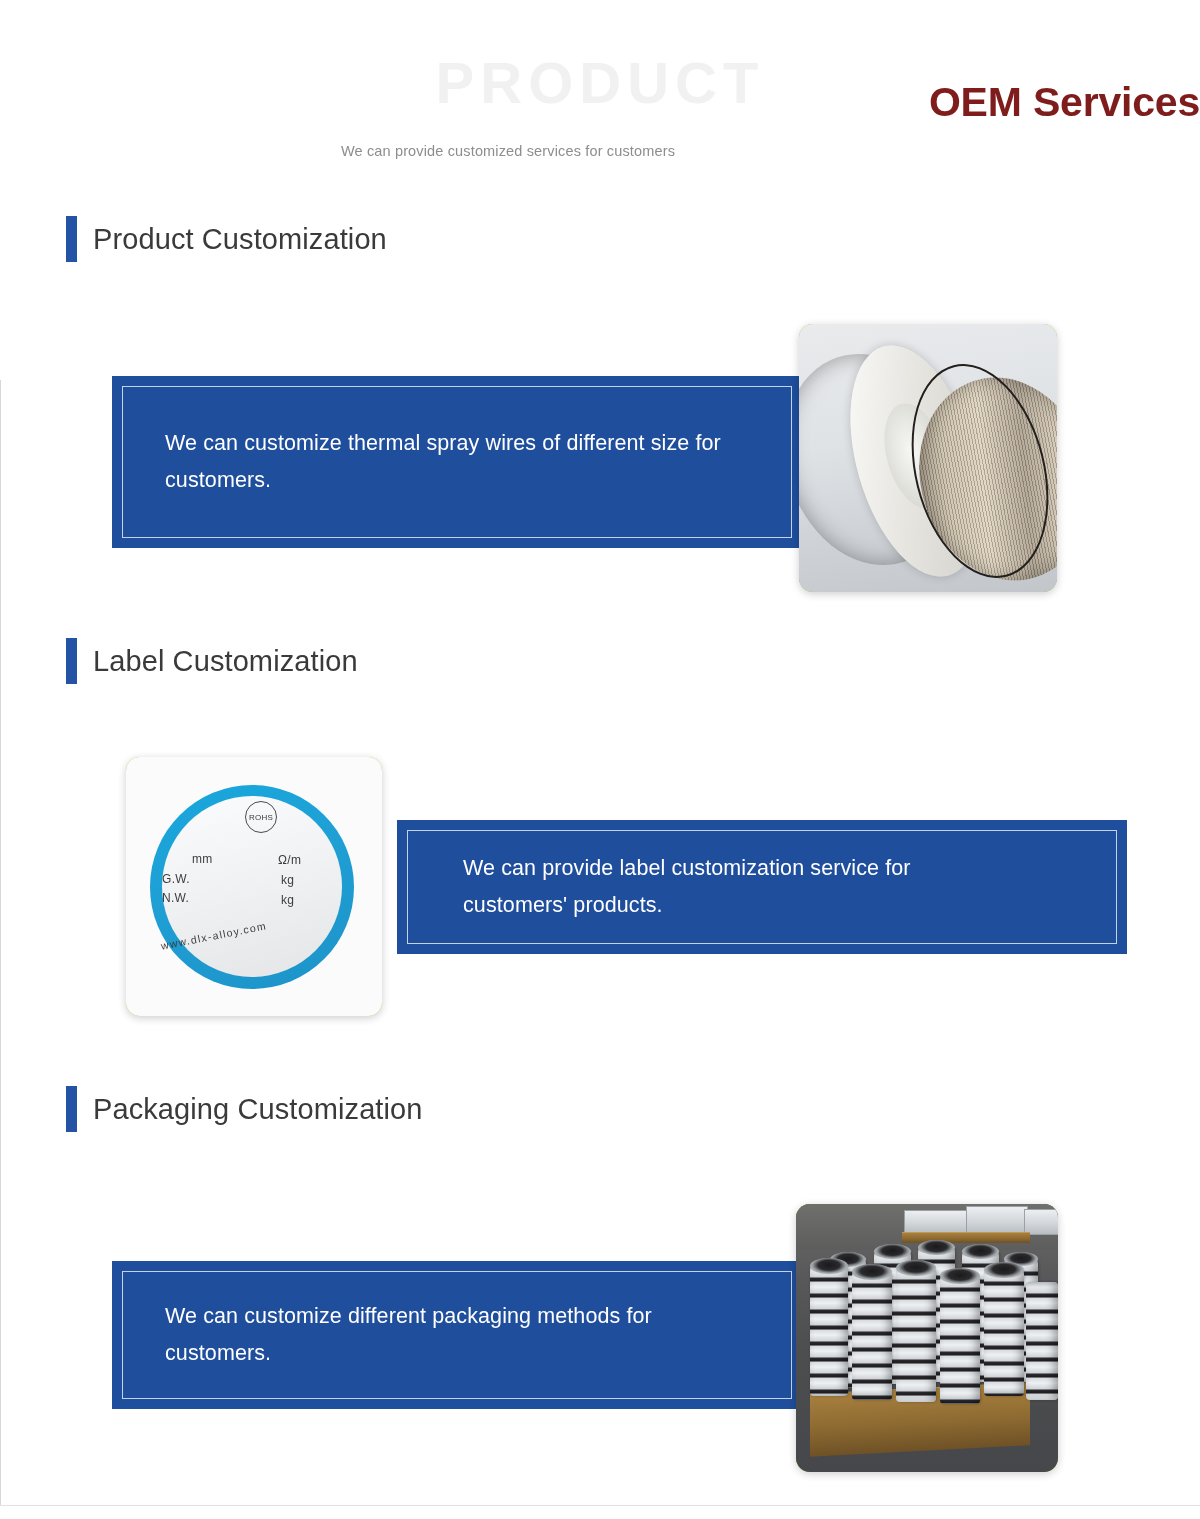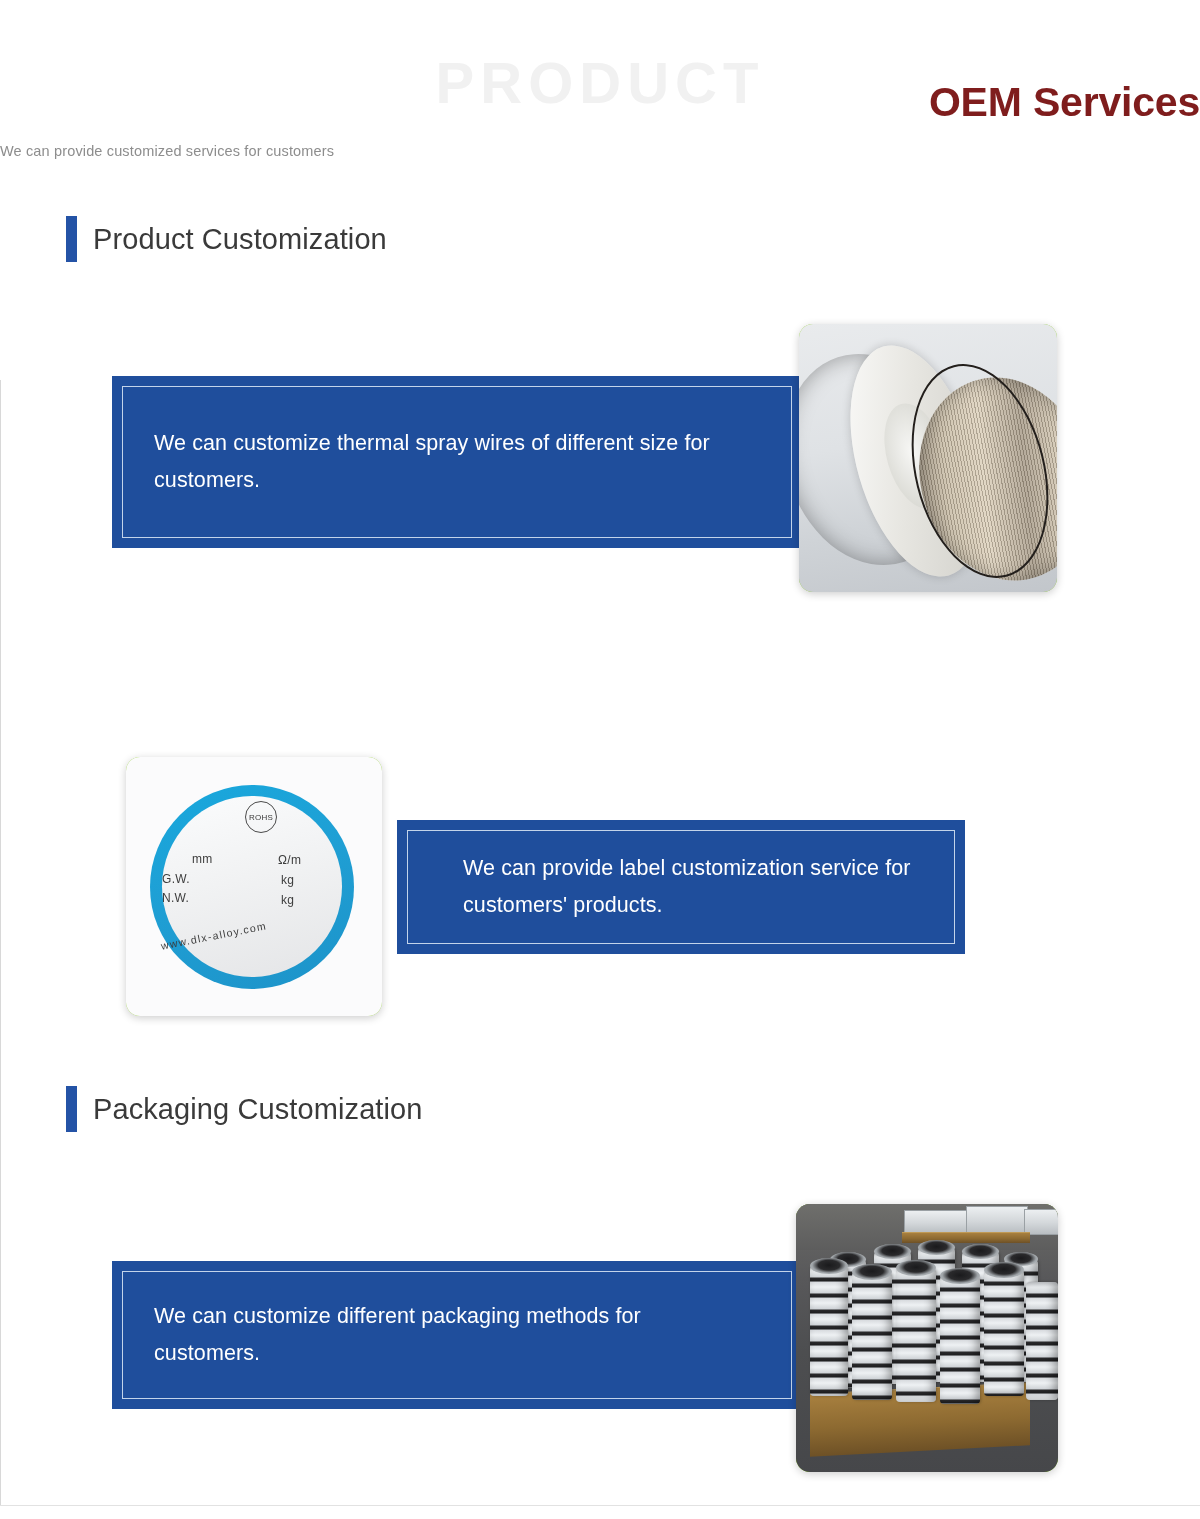--- a/index.html
+++ b/index.html
@@ -72,21 +72,21 @@
     font-weight: 700;
     color: #7f1d1d;
     line-height: 1.15;
     letter-spacing: -0.2px;
   }
   .page-subtitle {
     position: absolute;
     left: 0;
     top: 143px;
     width: 1016px;
-    text-align: left;
+    text-align: center;
     font-size: 14.5px;
     font-weight: 400;
     color: #8d8d8d;
     letter-spacing: 0.15px;
   }
 
   
   .section-heading {
     position: absolute;
     height: 48px;
@@ -115,21 +115,21 @@
     box-sizing: border-box;
     padding: 10px;
   }
   .blue-block-inner {
     width: 100%;
     height: 100%;
     box-sizing: border-box;
     border: 1.5px solid #c3d4ea;
     display: flex;
     align-items: center;
-    padding-left: 31px;
+    padding-left: 42px;
     padding-right: 26px;
   }
   .blue-text {
     color: #ffffff;
     font-size: 21.5px;
     font-weight: 400;
     line-height: 1.72;
     letter-spacing: 0.1px;
   }
 
@@ -352,39 +352,43 @@
     <div class="photo-inner">
       <div class="spool-bg"></div>
       <div class="spool spool-a"></div>
       <div class="spool-a-rim"></div>
       <div class="spool-a-hub"></div>
       <div class="spool-b"></div>
       <div class="spool-wire-loop"></div>
     </div>
   </div>
 
+  <div class="section-heading" style="left:66px; top:637px;">
+    <div class="heading-bar"></div>
+    <div class="heading-text">Label Customization</div>
+  </div>
 
   <div class="photo-card" style="left:126px; top:757px; width:256px; height:259px;">
     <div class="photo-inner">
       <div class="label-bg"></div>
       <div class="label-disc-outer">
         <div class="label-disc-inner"></div>
       </div>
       <div class="label-rohs">ROHS</div>
       <div class="label-field lf-mm">mm</div>
       <div class="label-field lf-gw">G.W.</div>
       <div class="label-field lf-nw">N.W.</div>
       <div class="label-field lf-ohm">Ω/m</div>
       <div class="label-field lf-kg1">kg</div>
       <div class="label-field lf-kg2">kg</div>
       <div class="label-url">www.dlx-alloy.com</div>
     </div>
   </div>
 
-  <div class="blue-block" style="left:397px; top:820px; width:568px; height:134px;">
+  <div class="blue-block" style="left:397px; top:820px; width:730px; height:134px;">
     <div class="blue-block-inner" style="padding-left:55px;">
       <div class="blue-text" style="max-width:520px;">We can provide label customization service for customers' products.</div>
     </div>
   </div>
 
   <div class="section-heading" style="left:66px; top:1085px;">
     <div class="heading-bar"></div>
     <div class="heading-text">Packaging Customization</div>
   </div>
 

